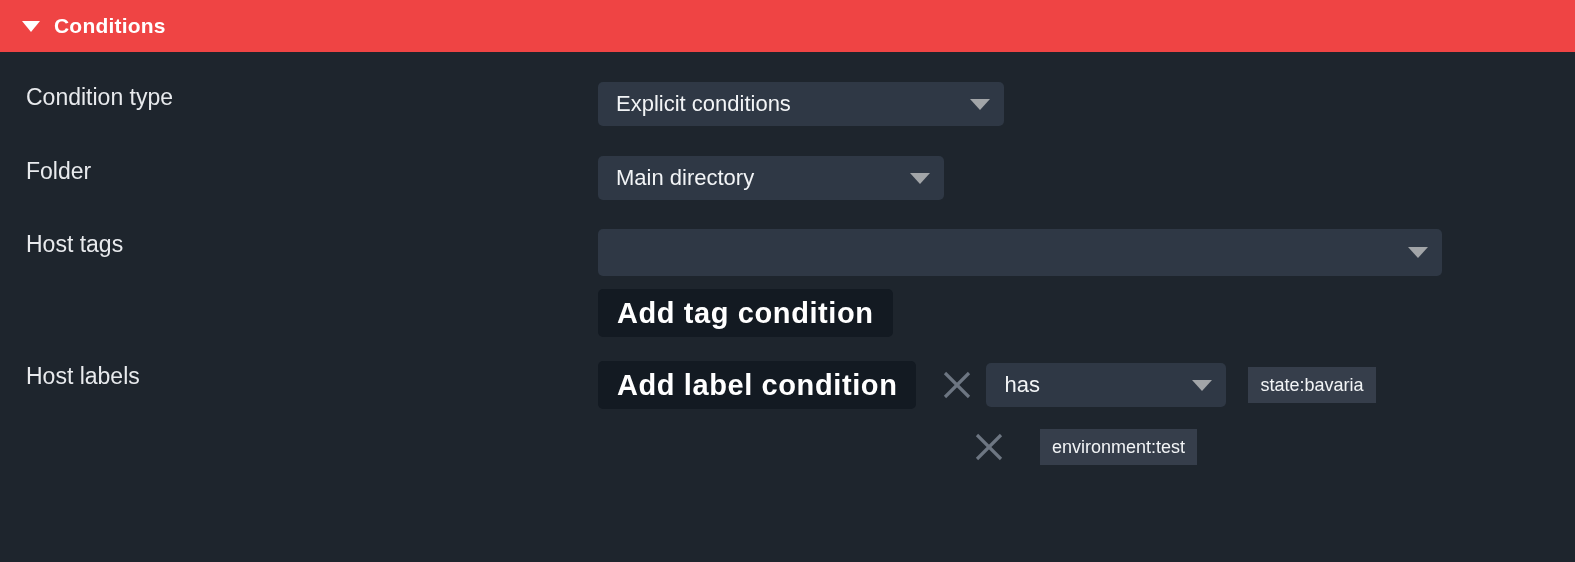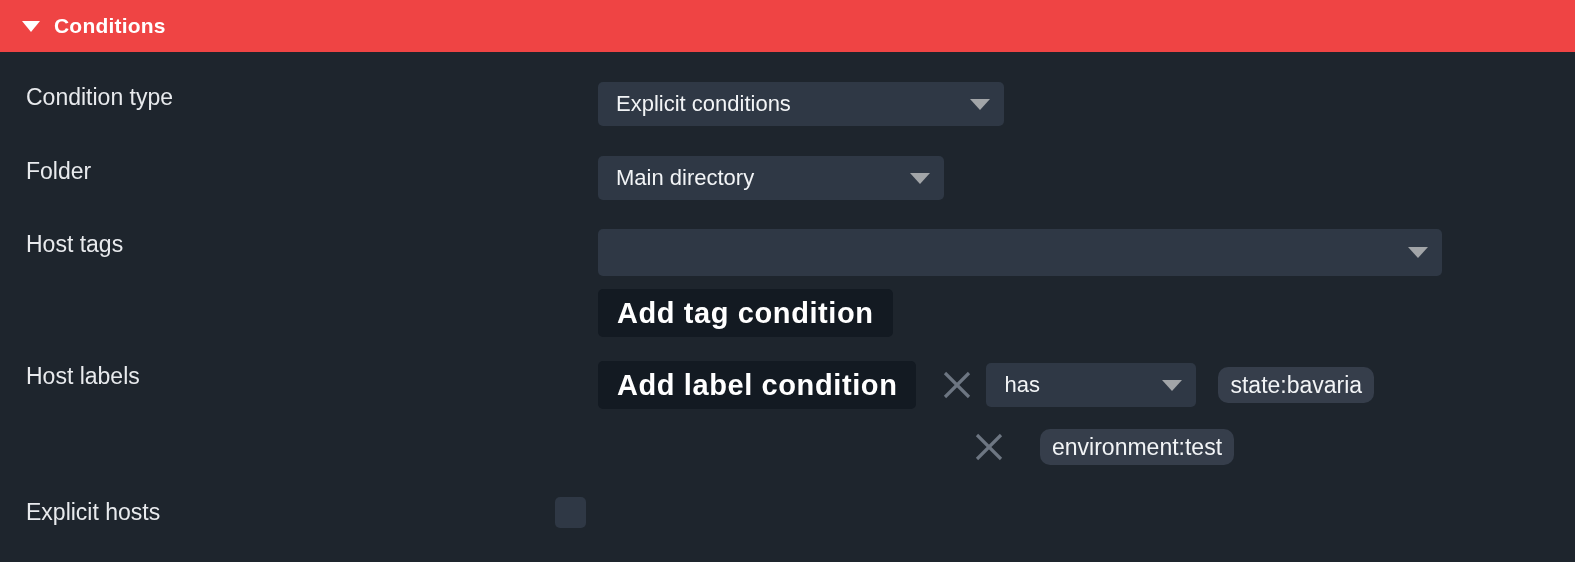--- a/index.html
+++ b/index.html
@@ -125,21 +125,21 @@
   }
 
   .select-condition-type { width: 406px; }
   .select-folder { width: 346px; }
   .select-hosttags {
     width: 844px;
     height: 47px;
   }
   .select-hosttags .caret { margin-left: auto; }
   .select-labelop {
-    width: 210px;
+    width: 240px;
     height: 44px;
   }
   .select-labelop .caret { margin-left: auto; }
 
   
   .btn-dark {
     background: #131a22;
     color: #ffffff;
     border: none;
     border-radius: 5px;
@@ -169,23 +169,23 @@
     margin: 0 10px 0 22px;
     cursor: pointer;
     display: inline-flex;
     align-items: center;
     justify-content: center;
   }
   .del-icon svg { display: block; }
 
   .chip {
     background: #363e4b;
-    border-radius: 10px;
+    border-radius: 0;
     color: #f2f4f6;
-    font-size: 23px;
+    font-size: 18px;
     height: 36px;
     padding: 0 12px;
     margin-left: 22px;
     display: inline-flex;
     align-items: center;
     white-space: nowrap;
     cursor: pointer;
   }
 
   
@@ -289,24 +289,15 @@
               <line x1="5" y1="5" x2="29" y2="29" stroke="#6d7682" stroke-width="3.2" stroke-linecap="butt"></line>
               <line x1="29" y1="5" x2="5" y2="29" stroke="#6d7682" stroke-width="3.2" stroke-linecap="butt"></line>
             </svg>
           </span>
           <span class="chip">environment:test</span>
         </div>
 
       </div>
     </div>
 
-    <div class="form-row row-explicithosts">
-      <div class="row-label">
-        <span class="lbl-text">Explicit hosts</span>
-        <span class="leader"></span>
-      </div>
-      <div class="row-fields">
-        <span class="checkbox"></span>
-      </div>
-    </div>
 
   </div>
 </div>
 
 </body></html>

